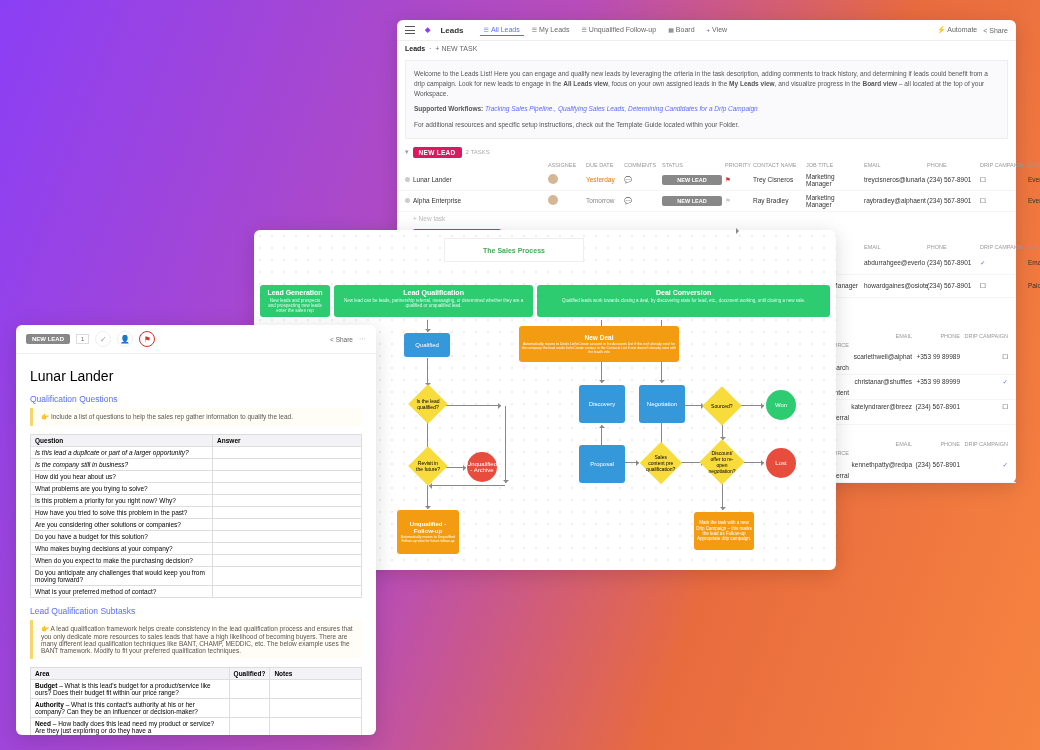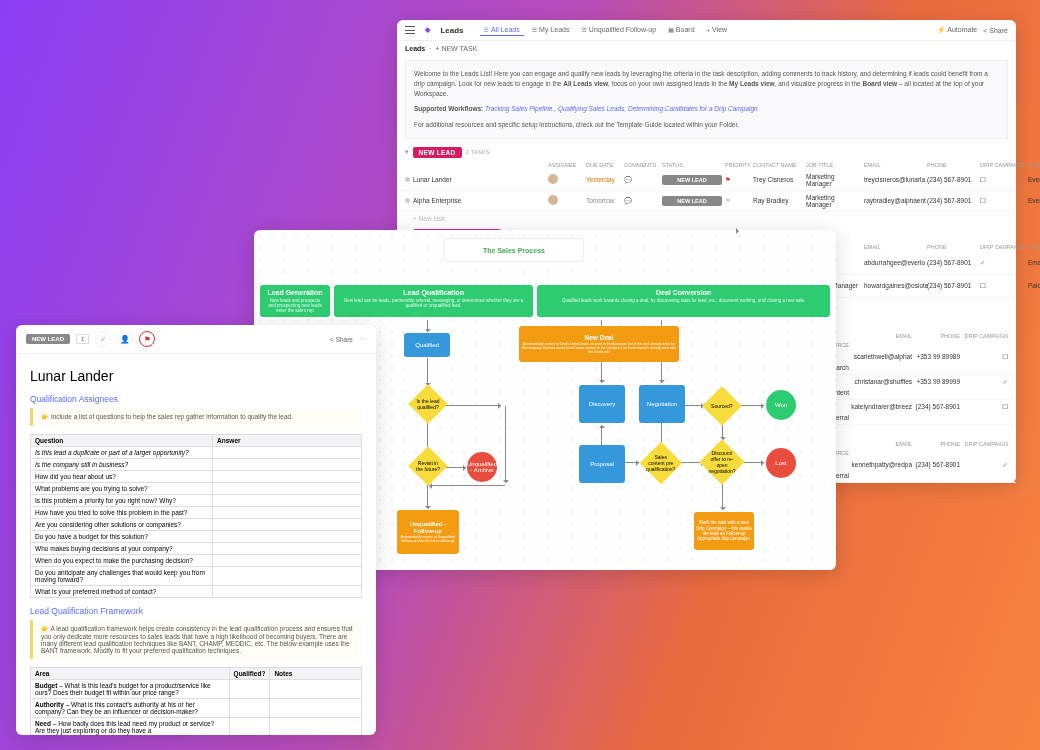--- a/index.html
+++ b/index.html
@@ -361,21 +361,21 @@
     <span class="pgnum">1</span>
     <span class="iconbtn">✓</span>
     <span class="iconbtn">👤</span>
     <span class="iconbtn flagbtn">⚑</span>
     <span class="share">&lt; <span>Share</span></span>
     <span style="color:#999;">⋯</span>
   </div>
   <div class="doc-body">
     <div class="doc-title">Lunar Lander</div>
 
-    <div class="sec-head">Qualification Assignees</div>
+    <div class="sec-head">Qualification Questions</div>
     <div class="callout">👉 <span>Include a list of questions to help the sales rep gather information to qualify the lead.</span></div>
     <table class="qtable">
       <thead>
           <tr>
         <th>Question</th>
         <th>Answer</th>
       </tr>
         </thead>
       <tbody id="qtbody">
           <tr>
@@ -422,21 +422,21 @@
             <td class="">Do you anticipate any challenges that would keep you from moving forward?</td>
             <td></td>
           </tr>
           <tr>
             <td class="">What is your preferred method of contact?</td>
             <td></td>
           </tr>
         </tbody>
     </table>
 
-    <div class="sec-head">Lead Qualification Framework</div>
+    <div class="sec-head">Lead Qualification Subtasks</div>
     <div class="callout">👉 <span>A lead qualification framework helps create consistency in the lead qualification process and ensures that you only dedicate more resources to sales leads that have a high likelihood of becoming buyers. There are many different lead qualification techniques like BANT, CHAMP, MEDDIC, etc. The below example uses the BANT framework. Modify to fit your preferred qualification techniques.</span></div>
     <table class="qtable ftable">
       <thead>
           <tr>
         <th>Area</th>
         <th>Qualified?</th>
         <th>Notes</th>
       </tr>
         </thead>
       <tbody id="ftbody">

